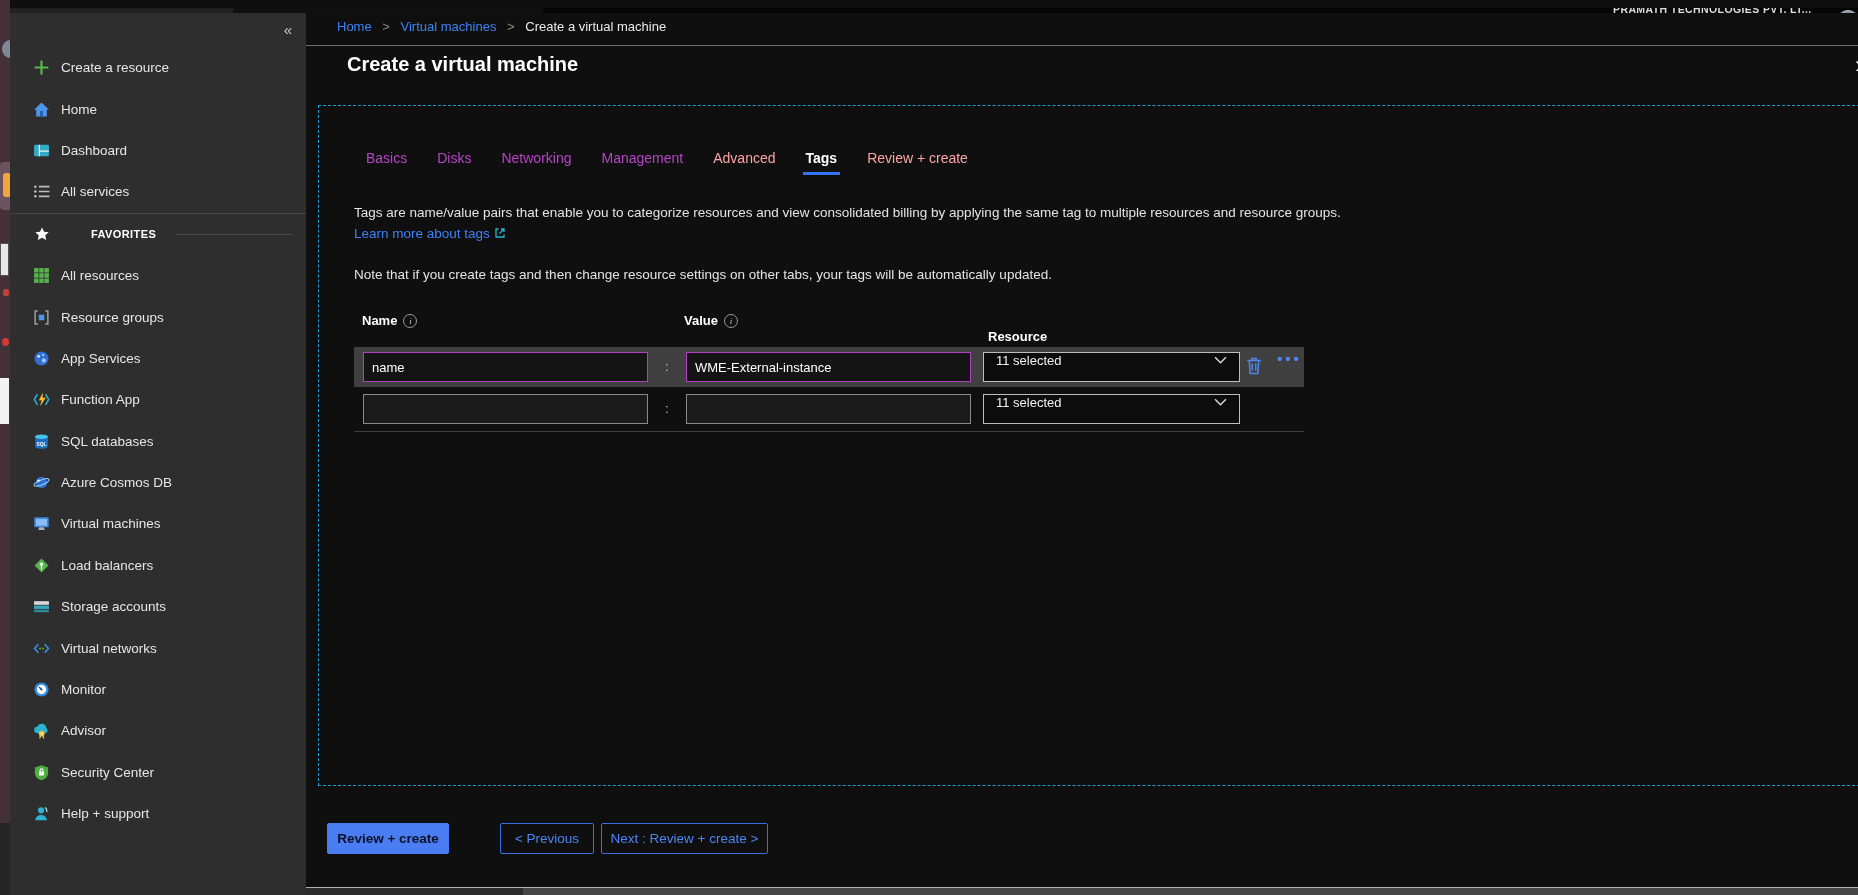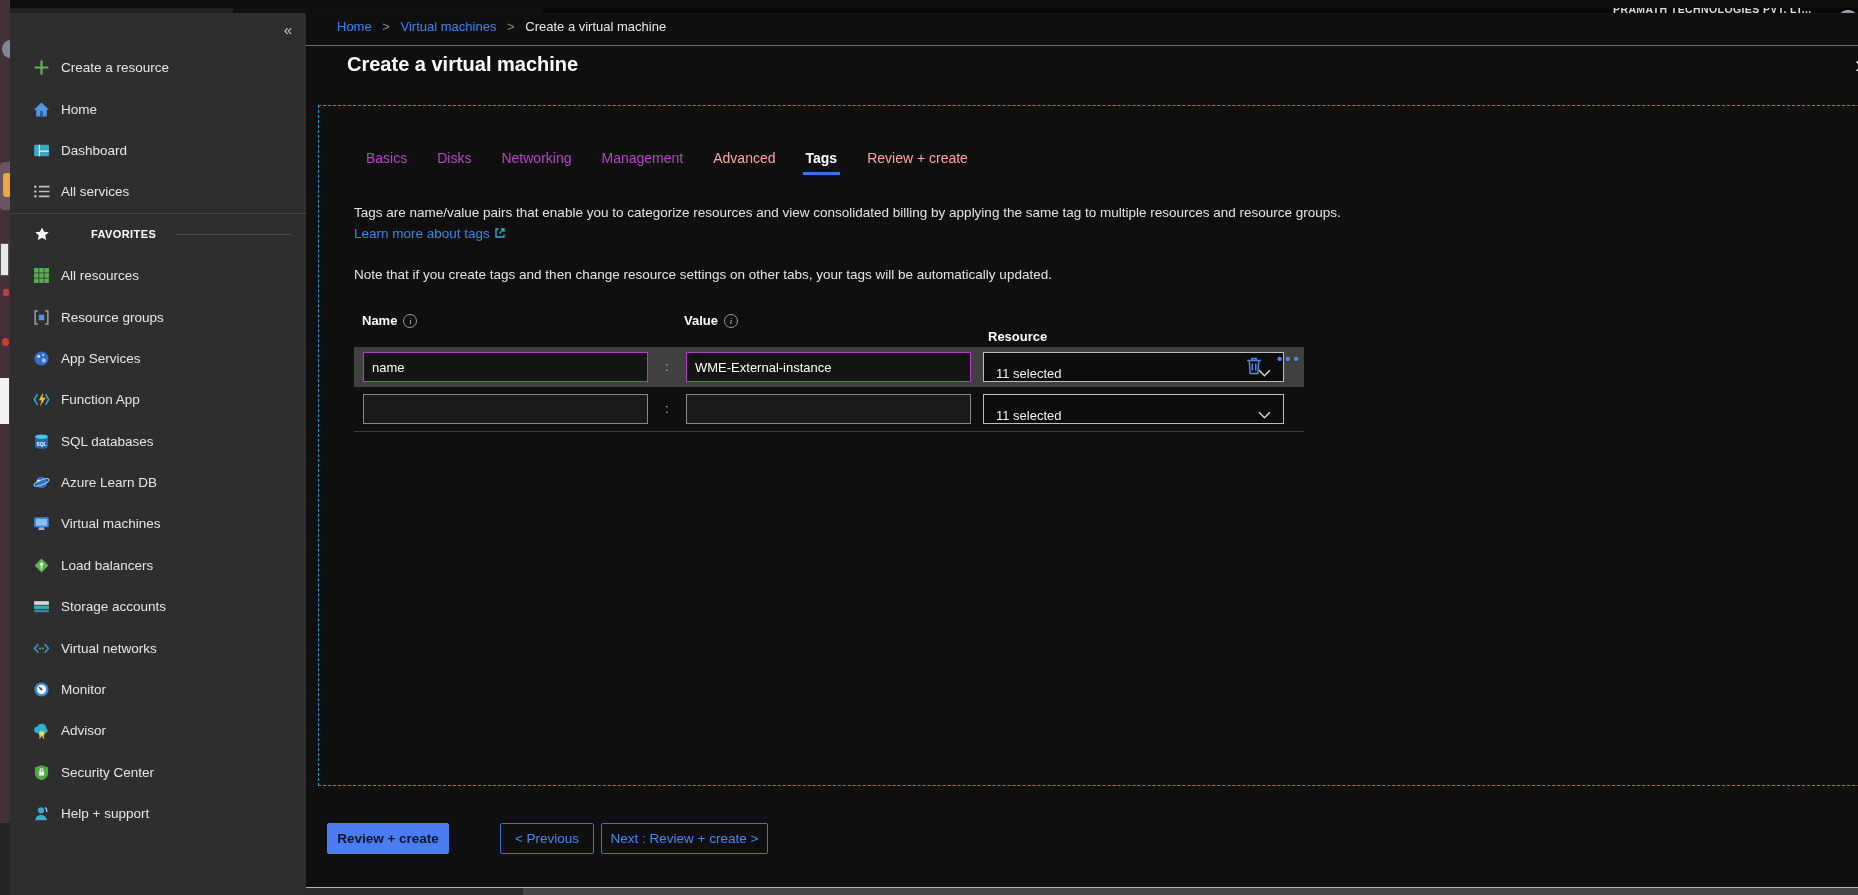--- a/index.html
+++ b/index.html
@@ -73,22 +73,22 @@
   .tag-input { position:absolute; width:285px; height:30px; background:#141414; color:#fff;
                font-size:13px; font-family:"Liberation Sans", sans-serif; padding:0 8px; outline:none; }
   .bd-active { border:1px solid #b03fc4; }
   .bd-plain  { border:1px solid #8a8a8a; background:#1a1a1a; }
   .r1-name  { left:44px;  top:246px; }
   .r1-value { left:367px; top:246px; }
   .r2-name  { left:44px;  top:288px; }
   .r2-value { left:367px; top:288px; }
   .colon { position:absolute; color:#c8c8c8; font-size:13px; }
   .c1 { left:346px; top:253px; } .c2 { left:346px; top:295px; }
-  .dropdown { position:absolute; width:301px; height:30px; background:#0c0c0c; border:1px solid #bdbdbd;
-              display:flex; align-items:flex-end; padding:0 12px; color:#f2f2f2; font-size:13px; cursor:pointer; }
+  .dropdown { position:absolute; width:257px; height:30px; background:#0c0c0c; border:1px solid #bdbdbd;
+              display:flex; align-items:flex-start; padding:0 12px; color:#f2f2f2; font-size:13px; cursor:pointer; }
   .dd1 { left:664px; top:246px; } .dd2 { left:664px; top:288px; }
   .dropdown .dd-label { flex:1; }
   .trash-btn { position:absolute; left:925px; top:249px; width:22px; height:24px; cursor:pointer; }
   .more-btn { position:absolute; left:958px; top:244px; color:#4f86f0; font-size:15px; font-weight:bold;
               letter-spacing:3px; cursor:pointer; }
   .row-sep { position:absolute; left:35px; top:325px; width:950px; height:1px; background:#3c3c3c; }
 
   .btn { position:absolute; top:810px; height:31px; font-size:13.5px; font-family:"Liberation Sans", sans-serif;
          display:flex; align-items:center; justify-content:center; border-radius:2px; cursor:pointer; }
   .btn-primary { left:21px; width:122px; background:#4b7df2; color:#0b1126; font-weight:600; border:1px solid #4b7df2; }
@@ -244,21 +244,21 @@
       </div>
 
       <div class="nav-item">
         <span class="ic">
           <svg width="17" height="17" viewBox="0 0 16 16">
               <circle cx="8" cy="8" r="5.4" fill="#2f6fd0"></circle>
               <ellipse cx="8" cy="8" rx="7.4" ry="2.3" fill="none" stroke="#8fd0e8" stroke-width="1.1" transform="rotate(-22 8 8)"></ellipse>
               <circle cx="5.2" cy="6.2" r="1.1" fill="#e8f4ff"></circle>
             </svg>
         </span>
-        <span>Azure Learn DB</span>
+        <span>Azure Cosmos DB</span>
       </div>
 
       <div class="nav-item">
         <span class="ic">
           <svg width="17" height="17" viewBox="0 0 16 16">
               <rect x="1.2" y="2.2" width="13.6" height="9.4" rx="1" fill="#3f8ae0"></rect>
               <rect x="2.8" y="3.8" width="10.4" height="6.2" fill="#8abdf5"></rect>
               <path d="M6 11.6h4l1.2 2.6H4.8z" fill="#9fb3c8"></path>
             </svg>
         </span>

